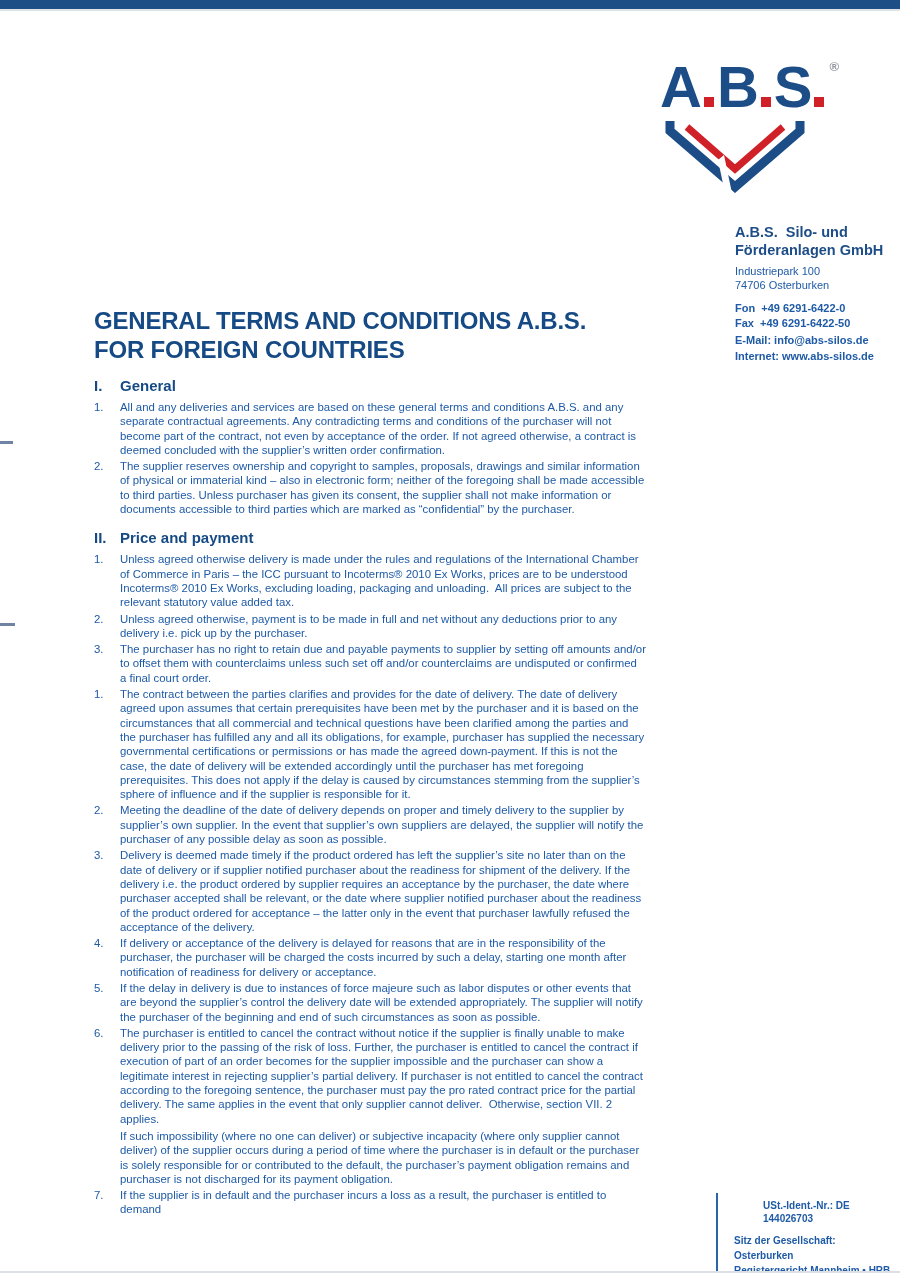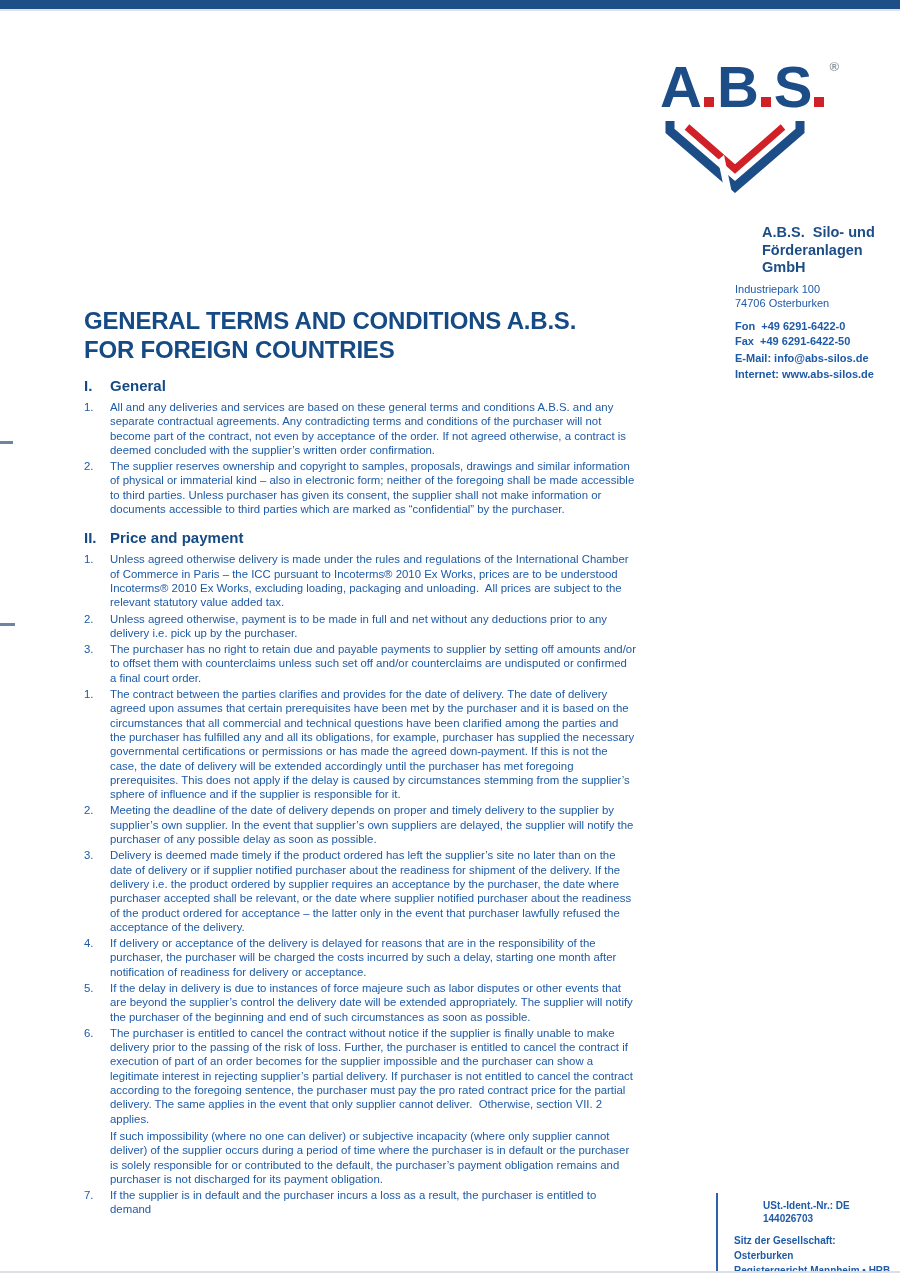--- a/index.html
+++ b/index.html
@@ -16,26 +16,26 @@
   .fm2{top:623px;width:15px;}
   
   .logo{position:absolute;left:660px;top:58px;width:170px;}
   .logo-text{white-space:nowrap;line-height:1;height:56px;}
   .logo-text .ltr{font-size:58px;font-weight:bold;color:#1d4d87;letter-spacing:-2px;}
   .logo-text .dot{display:inline-block;width:10px;height:10px;background:#cf2127;margin:0 3px 0 4px;}
   .logo-text .reg{font-size:13px;color:#8d959d;vertical-align:top;position:relative;top:2px;margin-left:2px;font-weight:bold;}
   .logo-chevron{position:absolute;left:2px;top:58px;}
   
   .contact{position:absolute;left:735px;top:224px;width:160px;color:#1e5aa6;}
-  .c-name{font-size:14.5px;font-weight:bold;color:#1d4d87;line-height:17.5px;margin-left:27px;}
+  .c-name{font-size:14.5px;font-weight:bold;color:#1d4d87;line-height:17.5px;}
   .c-addr{font-size:11px;line-height:14px;margin-top:5px;font-weight:normal;}
   .c-phone{font-size:11px;line-height:15px;margin-top:9px;font-weight:bold;}
   .c-web{font-size:11px;line-height:16px;margin-top:1px;font-weight:bold;}
   
-  .content{position:absolute;left:84px;top:306px;width:552px;}
+  .content{position:absolute;left:94px;top:306px;width:552px;}
   h1.doc-title{margin:0 0 13px 0;font-size:24px;line-height:29px;color:#164a84;letter-spacing:-0.2px;font-weight:bold;}
   .sec-heading{display:flex;margin:13px 0 5px 0;font-size:15px;font-weight:bold;color:#164a84;line-height:18px;}
   .sec-num{width:26px;flex-shrink:0;}
   .item{display:flex;margin-bottom:2px;color:#1e5aa6;font-size:11.4px;line-height:14.3px;}
   .item-num{width:26px;flex-shrink:0;}
   .item-text{flex:1;}
   .item.cont{margin-top:3px;}
   
   .footer-rule{position:absolute;left:716px;top:1193px;width:2px;height:80px;background:#2c63a8;}
   .footer{position:absolute;left:734px;top:1199px;width:160px;color:#1e5aa6;font-size:10px;font-weight:bold;}

